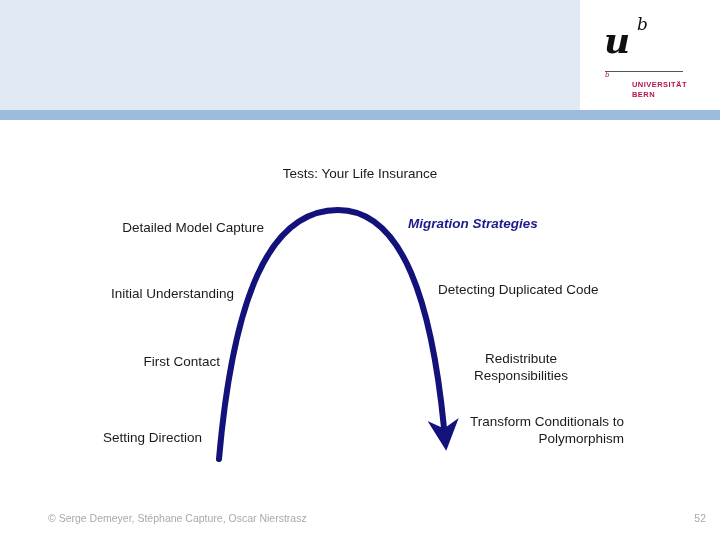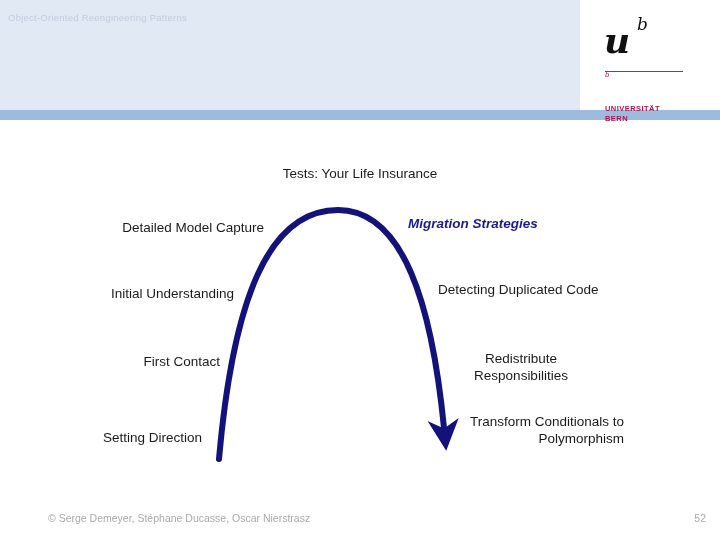--- a/index.html
+++ b/index.html
@@ -98,28 +98,27 @@
     left: 605px;
     top: 72px;
     font-family: "DejaVu Serif", serif;
     font-style: italic;
     font-size: 7px;
     color: #b3134f;
     line-height: 1;
   }
   #logo-name {
     position: absolute;
-    left: 605px;
+    left: 632px;
     top: 80px;
     font-size: 7.5px;
     font-weight: bold;
     color: #b3134f;
     letter-spacing: 0.45px;
     line-height: 10px;
-    margin-top: 24px;
   }
 
   
   .node-label {
     position: absolute;
     font-size: 13.5px;
     color: #1a1a1a;
     line-height: 17px;
     white-space: pre-line;
   }
@@ -171,21 +170,20 @@
 </style>
 </head>
 <body>
 
 <div id="slide">
 
   <div id="header-band"></div>
   <div id="header-stripe"></div>
   <div id="logo-panel"></div>
 
-  <div id="kicker">Object-Oriented Reengineering Patterns</div>
 
   <div id="logo-u">u</div>
   <div id="logo-b">b</div>
   <div id="logo-rule"></div>
   <div id="logo-tick">b</div>
   <div id="logo-name"><span>UNIVERSITÄT</span><br><span>BERN</span></div>
 
   <svg id="arch" viewBox="0 0 720 540" xmlns="http://www.w3.org/2000/svg">
     <defs>
       <marker id="arrowhead" markerWidth="5.2" markerHeight="5.2" refX="1.4" refY="2.6" orient="auto" markerUnits="strokeWidth">
@@ -202,16 +200,16 @@
   <div class="node-label right-align" id="lbl-sd">Setting Direction</div>
   <div class="node-label right-align" id="lbl-fc">First Contact</div>
 
   <div class="node-label emph" id="lbl-ms">Migration Strategies</div>
   <div class="node-label" id="lbl-ddc">Detecting Duplicated Code</div>
   <div class="node-label center-align" id="lbl-rr">Redistribute
 Responsibilities</div>
   <div class="node-label center-align" id="lbl-tcp">Transform Conditionals to
 Polymorphism</div>
 
-  <div id="footer-credit">© Serge Demeyer, Stéphane Ducasse, Oscar Nierstrasz</div>
+  <div id="footer-credit">© Serge Demeyer, Stéphane Capture, Oscar Nierstrasz</div>
   <div id="footer-page">52</div>
 
 </div>
 
 </body></html>

